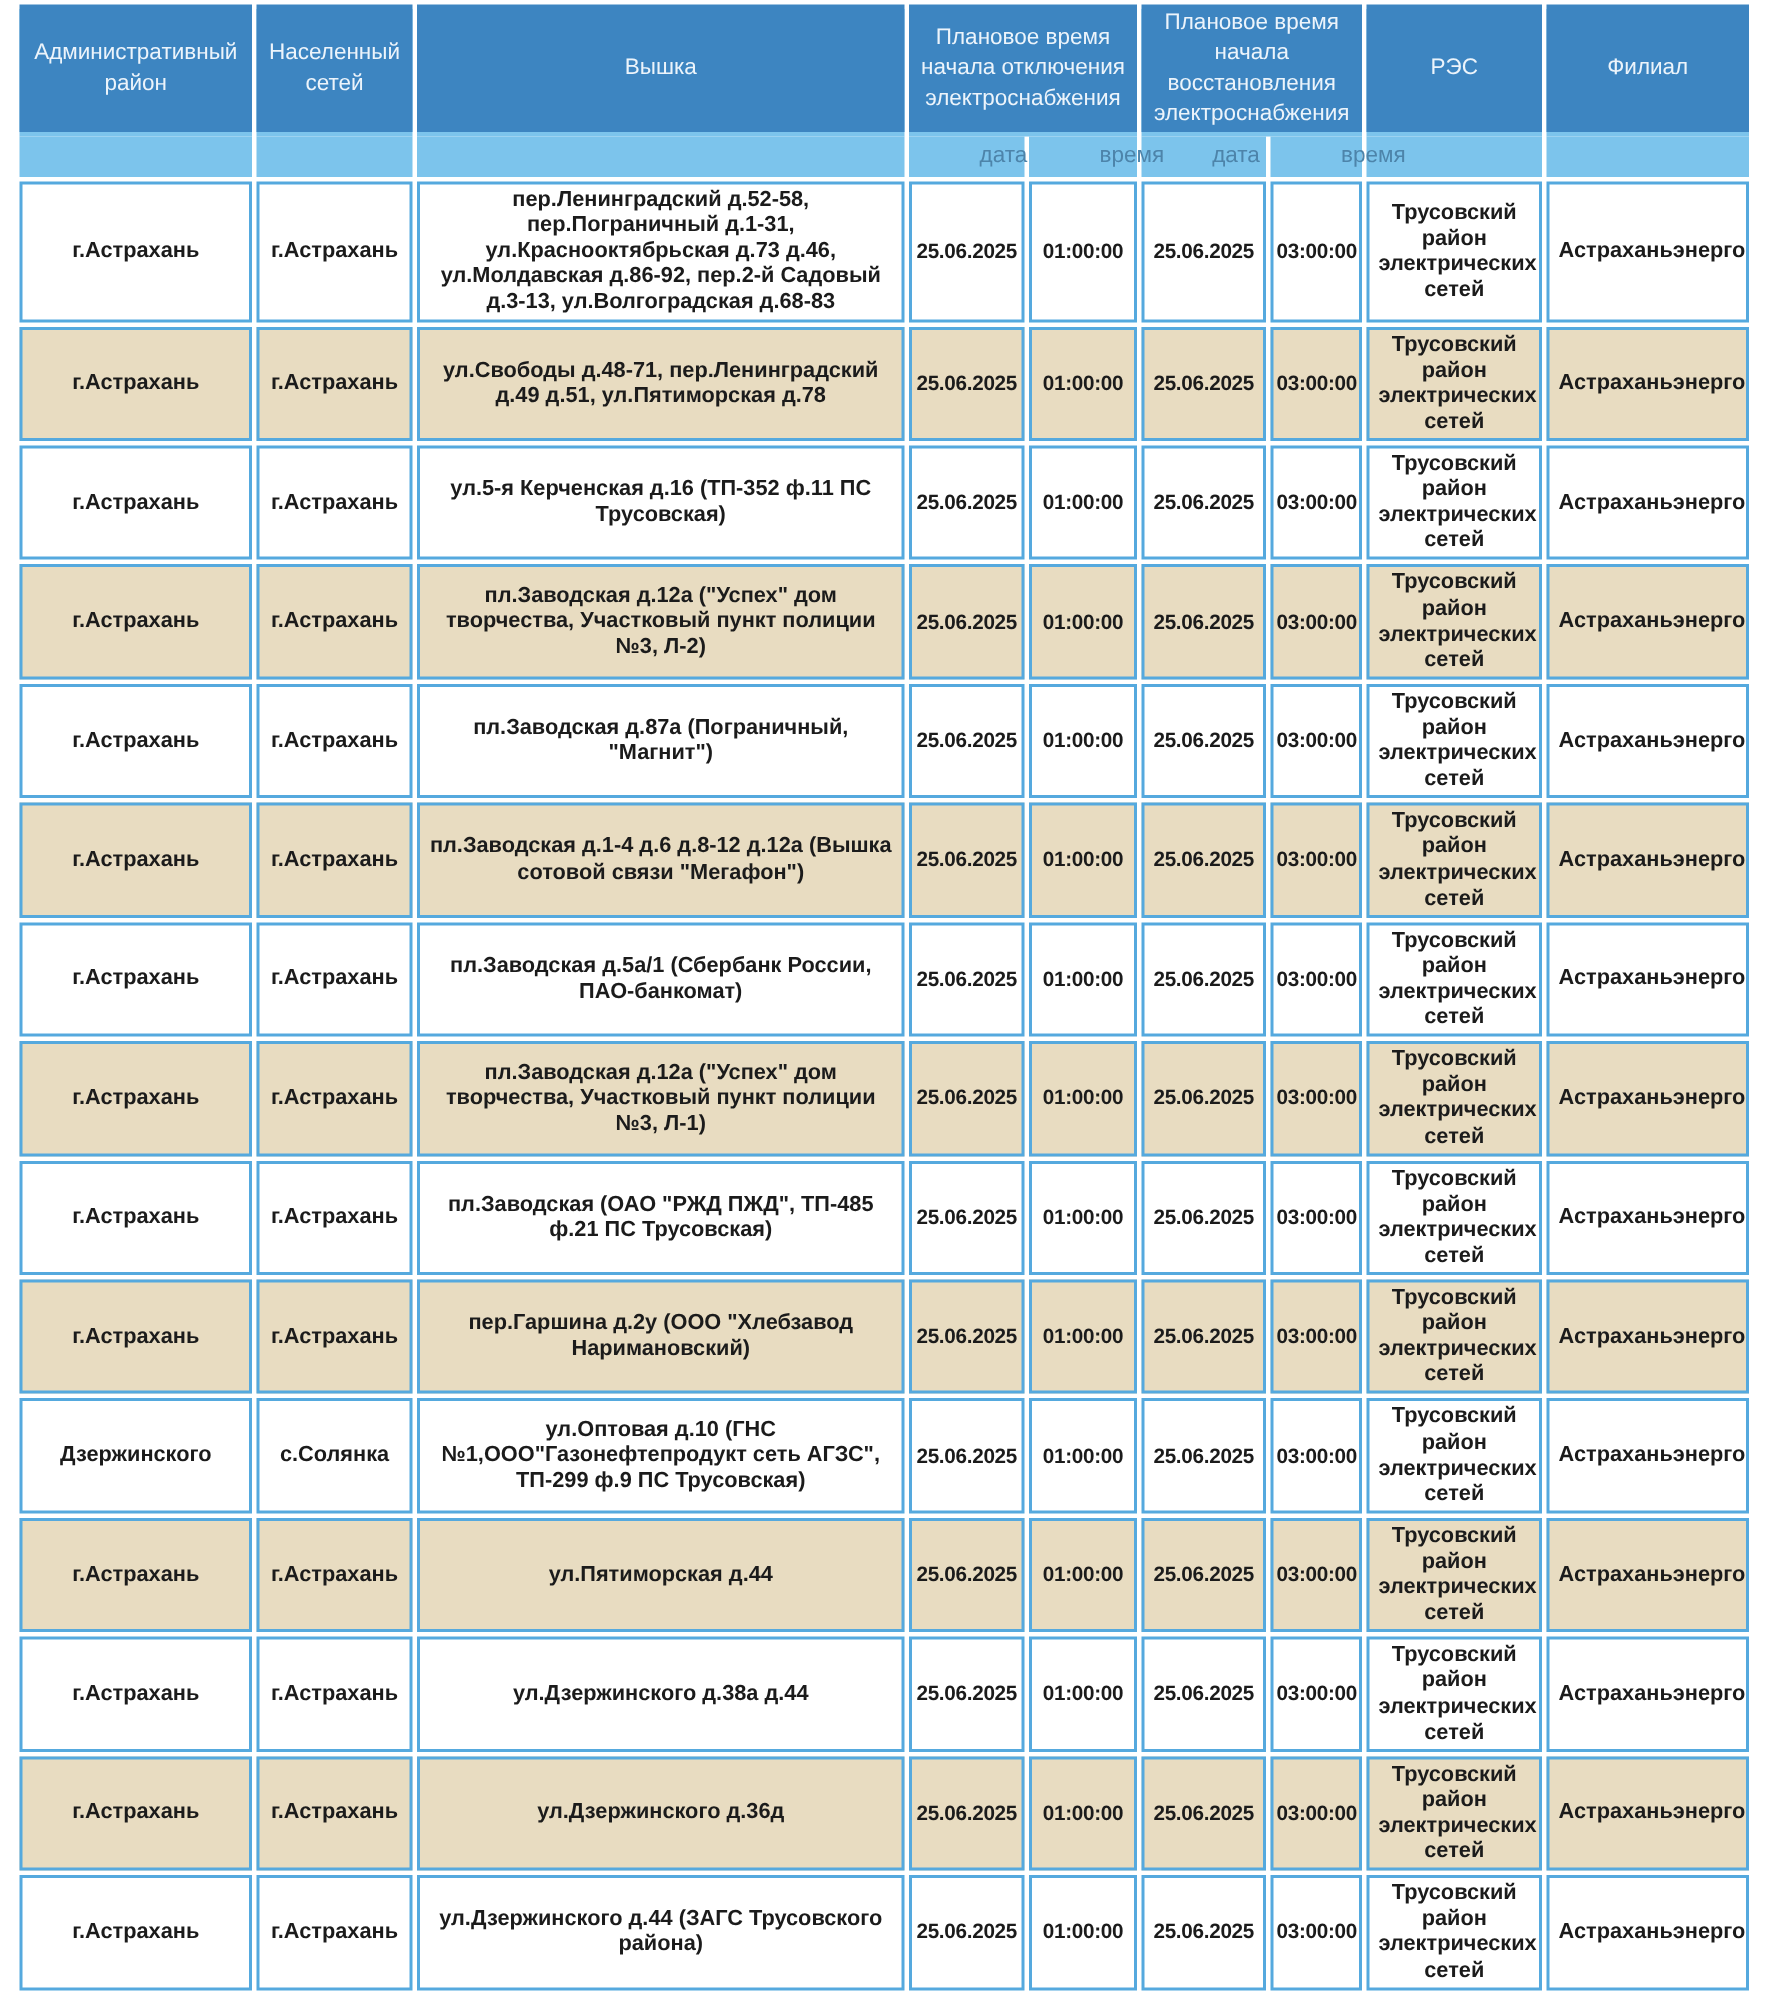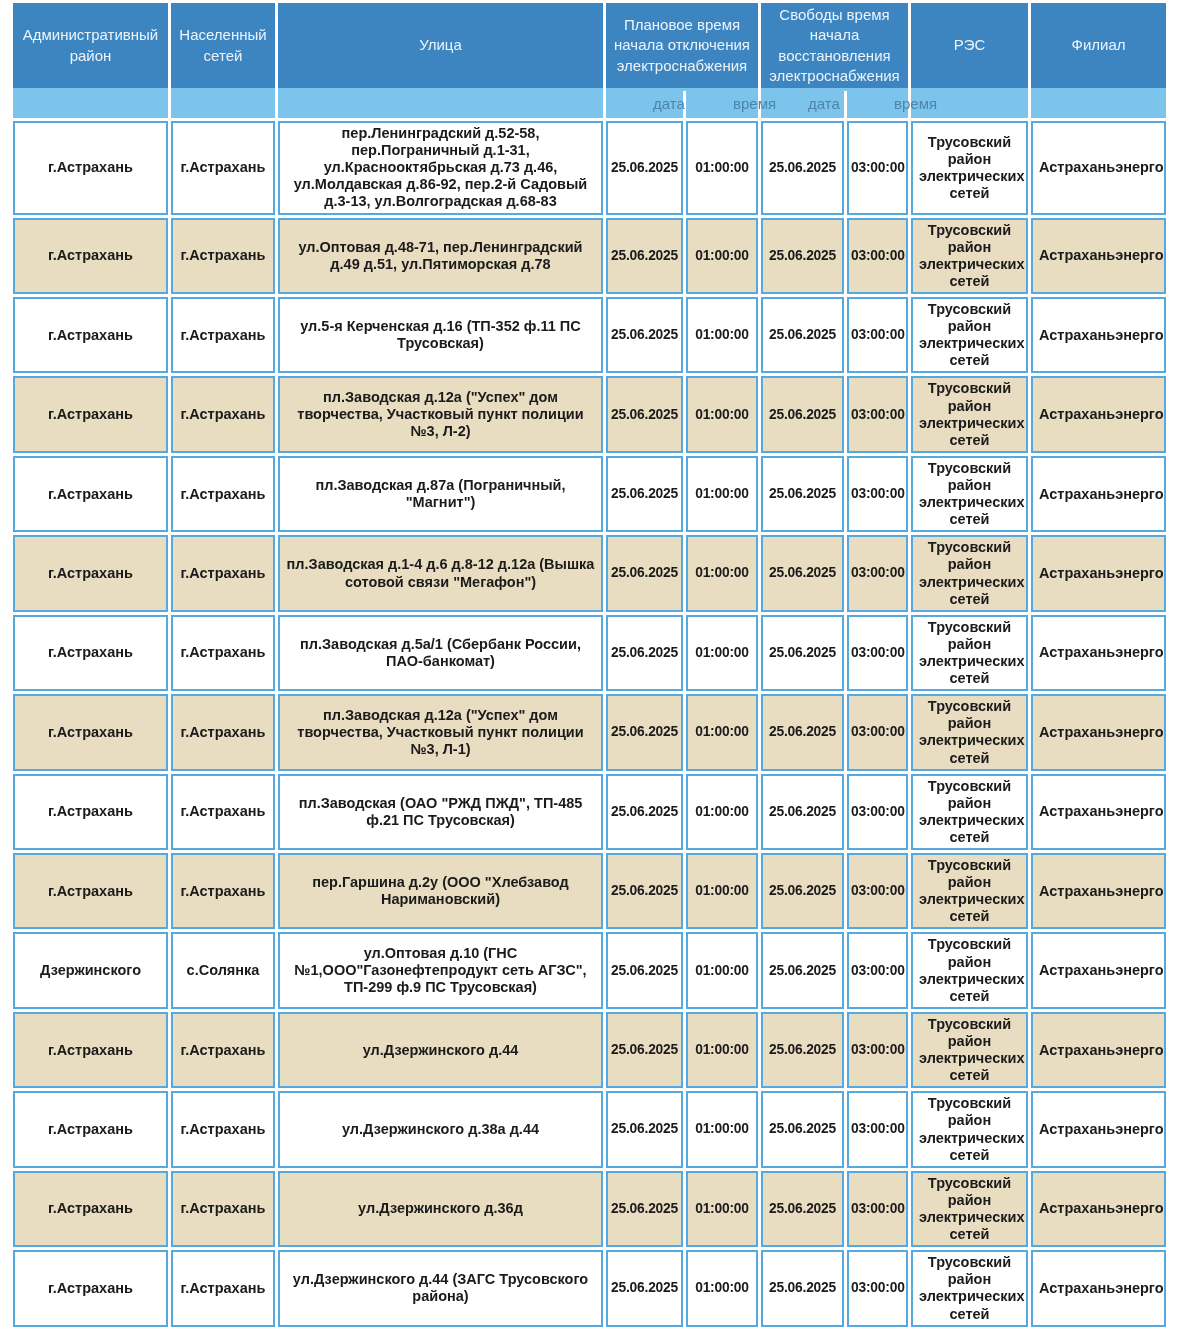--- a/index.html
+++ b/index.html
@@ -78,23 +78,23 @@
         <col style="width:72px">
         <col style="width:83px">
         <col style="width:61px">
       <col style="width:117px">
         <col style="width:135px">
     </colgroup>
     <thead>
       <tr class="main-head">
         <th>Административный район</th>
         <th>Населенный сетей</th>
-        <th>Улица</th>
+        <th>Вышка</th>
         <th colspan="2">Плановое время начала отключения электроснабжения</th>
-        <th colspan="2">Свободы время начала восстановления электроснабжения</th>
+        <th colspan="2">Плановое время начала восстановления электроснабжения</th>
         <th>РЭС</th>
         <th>Филиал</th>
       </tr>
       <tr class="sub-head">
         <th></th>
         <th></th>
         <th></th>
         <th>дата</th>
         <th>время</th>
         <th>дата</th>
@@ -111,21 +111,21 @@
     <td class="num">25.06.2025</td>
     <td class="num">01:00:00</td>
     <td class="num">25.06.2025</td>
     <td class="num">03:00:00</td>
     <td>Трусовский район электрических сетей</td>
     <td>Астраханьэнерго</td>
   </tr>
         <tr class="alt">
     <td>г.Астрахань</td>
     <td>г.Астрахань</td>
-    <td>ул.Оптовая д.48-71, пер.Ленинградский д.49 д.51, ул.Пятиморская д.78</td>
+    <td>ул.Свободы д.48-71, пер.Ленинградский д.49 д.51, ул.Пятиморская д.78</td>
     <td class="num">25.06.2025</td>
     <td class="num">01:00:00</td>
     <td class="num">25.06.2025</td>
     <td class="num">03:00:00</td>
     <td>Трусовский район электрических сетей</td>
     <td>Астраханьэнерго</td>
   </tr>
         <tr>
     <td>г.Астрахань</td>
     <td>г.Астрахань</td>
@@ -221,21 +221,21 @@
     <td class="num">25.06.2025</td>
     <td class="num">01:00:00</td>
     <td class="num">25.06.2025</td>
     <td class="num">03:00:00</td>
     <td>Трусовский район электрических сетей</td>
     <td>Астраханьэнерго</td>
   </tr>
         <tr class="alt">
     <td>г.Астрахань</td>
     <td>г.Астрахань</td>
-    <td>ул.Дзержинского д.44</td>
+    <td>ул.Пятиморская д.44</td>
     <td class="num">25.06.2025</td>
     <td class="num">01:00:00</td>
     <td class="num">25.06.2025</td>
     <td class="num">03:00:00</td>
     <td>Трусовский район электрических сетей</td>
     <td>Астраханьэнерго</td>
   </tr>
         <tr>
     <td>г.Астрахань</td>
     <td>г.Астрахань</td>

